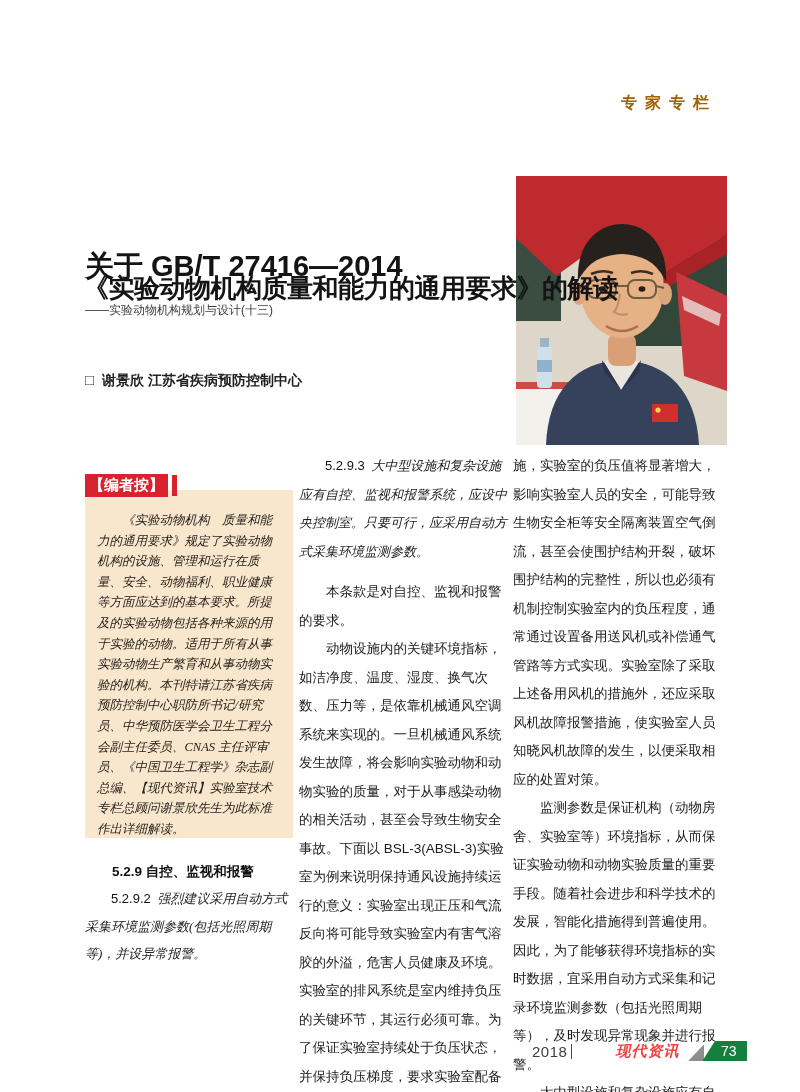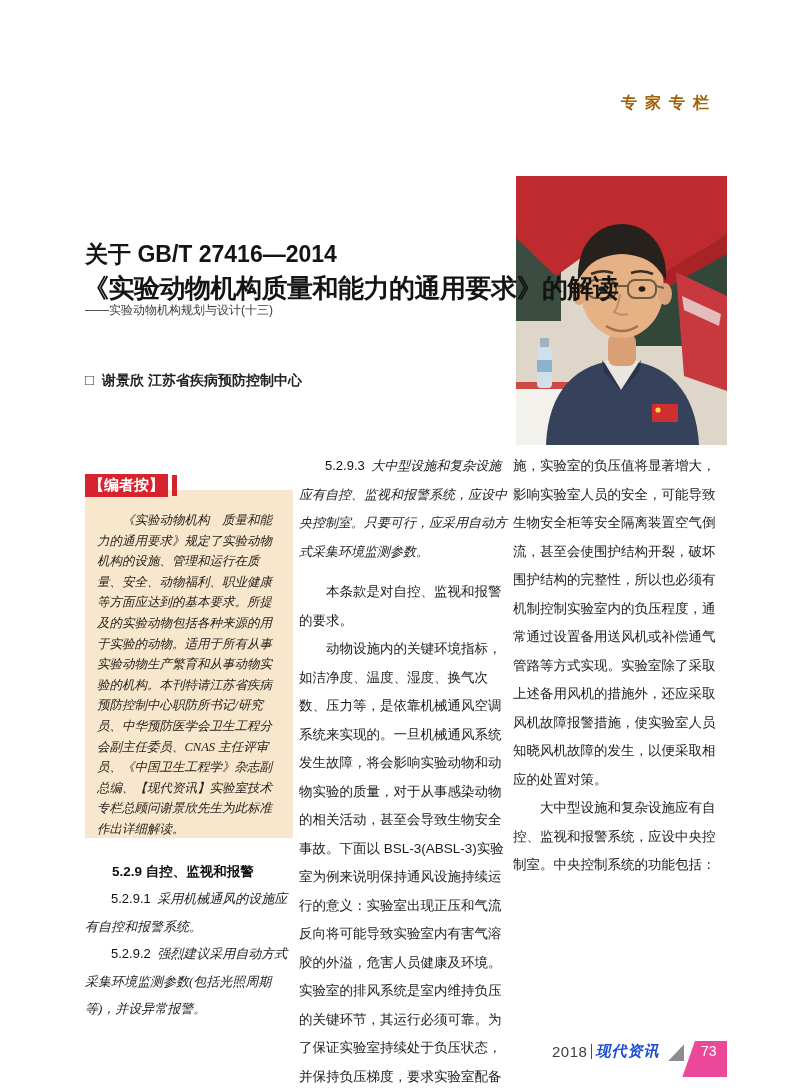--- a/index.html
+++ b/index.html
@@ -16,21 +16,21 @@
     font-family:"Liberation Serif", serif; font-weight:bold;
     font-size:14px; line-height:22px; padding-left:7px;
   }
   .banner-zh {
     position:absolute; left:621px; top:93px; color:#a16207;
     font-size:16px; font-weight:bold; letter-spacing:8px;
   }
   
   .photo { position:absolute; left:516px; top:176px; width:211px; height:269px; overflow:hidden; }
   
-  .title1 { position:absolute; left:85px; top:239px; font-size:23px; font-weight:bold; color:#141414; }
+  .title1 { position:absolute; left:85px; top:247px; font-size:29px; font-weight:bold; color:#141414; }
   .title2 { position:absolute; left:83px; top:271px; font-size:26px; font-weight:bold; color:#141414; letter-spacing:-0.5px; }
   .subtitle { position:absolute; left:85px; top:302px; font-size:12px; color:#3d3d3d; }
   .author-line { position:absolute; left:85px; top:371px; font-size:14px; font-weight:bold; color:#222; }
   .author-line .marker { font-weight:normal; margin-right:8px; font-size:15px; color:#333; }
   
   .editor { position:absolute; left:85px; top:462px; width:208px;margin-top:12px; }
   .editor-label {
     position:relative; z-index:2; display:inline-block; background:#d7232e; color:#fff;
     font-size:15px; font-weight:bold; padding:2px 4px 3px; line-height:18px;
   }
@@ -51,28 +51,28 @@
   .clause .clause-num { font-style:normal; font-family:"Liberation Sans", sans-serif; color:#111; }
   
   .col { position:absolute; top:452px; width:209px; font-size:13.5px; line-height:28.5px; color:#1c1c1c; }
   .col-middle { left:299px; }
   .col-right { left:513px; }
   .col p { text-indent:2em; }
   .col p.noindent { text-indent:0; }
   .col .clause { line-height:28.5px; font-size:13px; }
   .gap-above { margin-top:12px; }
   
-  .footer { position:absolute; left:552px; top:1040px; height:22px; display:flex; align-items:center; }
+  .footer { position:absolute; left:532px; top:1040px; height:22px; display:flex; align-items:center; }
   .f-year { font-size:15px; color:#3f3f3f; letter-spacing:0.5px; }
   .f-sep { width:1px; height:15px; background:#4a4a4a; margin:0 3px 0 4px; }
-  .f-mag { font-family:"Liberation Serif", serif; font-style:italic; font-weight:bold; color:#1d4ed8; font-size:15px; letter-spacing:1px; }
+  .f-mag { font-family:"Liberation Serif", serif; font-style:italic; font-weight:bold; color:#ef4444; font-size:15px; letter-spacing:1px;margin-left:40px; }
   .f-pg { position:relative; margin-left:8px; width:60px; height:20px; }
   .f-pg-sliver { position:absolute; left:0; top:3px; width:17px; height:17px; background:#8d8d90; clip-path:polygon(100% 0, 100% 100%, 5% 100%); }
   .f-pg-box {
-    position:absolute; left:15px; top:0; width:45px; height:36px; background:#ec4899;
+    position:absolute; left:15px; top:0; width:45px; height:20px; background:#15803d;
     clip-path:polygon(28% 0, 100% 0, 100% 100%, 0 100%);
     color:#fff; font-size:14px; line-height:20px; text-align:center; padding-left:8px;
   }
 </style>
 </head>
 <body>
 
 <div class="page">
 
   <div class="banner-zh">专家专栏</div>
@@ -136,32 +136,32 @@
 
   <div class="editor">
     <span class="editor-label">【编者按】</span><span class="editor-bar"></span>
     <div class="editor-box">
       <span>《实验动物机构　质量和能力的通用要求》规定了实验动物机构的设施、管理和运行在质量、安全、动物福利、职业健康等方面应达到的基本要求。所提及的实验动物包括各种来源的用于实验的动物。适用于所有从事实验动物生产繁育和从事动物实验的机构。本刊特请江苏省疾病预防控制中心职防所书记/研究员、中华预防医学会卫生工程分会副主任委员、CNAS 主任评审员、《中国卫生工程学》杂志副总编、【现代资讯】实验室技术专栏总顾问谢景欣先生为此标准作出详细解读。</span>
     </div>
   </div>
 
   <div class="left-text">
     <div class="col-heading">5.2.9 自控、监视和报警</div>
-    <p class="clause"><span class="clause-num">5.2.9.1</span>&nbsp;&nbsp;<span>采用机械通风的设施应有自控和报警系统。</span></p>
     <p class="clause"><span class="clause-num">5.2.9.2</span>&nbsp;&nbsp;<span>强烈建议采用自动方式采集环境监测参数(包括光照周期等)，并设异常报警。</span></p>
   </div>
 
   <div class="col col-middle">
     <p class="clause"><span class="clause-num">5.2.9.3</span>&nbsp;&nbsp;<span>大中型设施和复杂设施应有自控、监视和报警系统，应设中央控制室。只要可行，应采用自动方式采集环境监测参数。</span></p>
     <p class="gap-above">本条款是对自控、监视和报警的要求。</p>
     <p>动物设施内的关键环境指标，如洁净度、温度、湿度、换气次数、压力等，是依靠机械通风空调系统来实现的。一旦机械通风系统发生故障，将会影响实验动物和动物实验的质量，对于从事感染动物的相关活动，甚至会导致生物安全事故。下面以 BSL-3(ABSL-3)实验室为例来说明保持通风设施持续运行的意义：实验室出现正压和气流反向将可能导致实验室内有害气溶胶的外溢，危害人员健康及环境。实验室的排风系统是室内维持负压的关键环节，其运行必须可靠。为了保证实验室持续处于负压状态，并保持负压梯度，要求实验室配备备用排风机，当在用风机出现故障时，备用风机应自动启动，维持实验室负压和定向气流。当送风系统出现故障时，如无避免实验室负压值过大的措</p>
   </div>
 
   <div class="col col-right">
     <p class="noindent">施，实验室的负压值将显著增大，影响实验室人员的安全，可能导致生物安全柜等安全隔离装置空气倒流，甚至会使围护结构开裂，破坏围护结构的完整性，所以也必须有机制控制实验室内的负压程度，通常通过设置备用送风机或补偿通气管路等方式实现。实验室除了采取上述备用风机的措施外，还应采取风机故障报警措施，使实验室人员知晓风机故障的发生，以便采取相应的处置对策。</p>
+    <p>监测参数是保证机构（动物房舍、实验室等）环境指标，从而保证实验动物和动物实验质量的重要手段。随着社会进步和科学技术的发展，智能化措施得到普遍使用。因此，为了能够获得环境指标的实时数据，宜采用自动方式采集和记录环境监测参数（包括光照周期等），及时发现异常现象并进行报警。</p>
     <p>大中型设施和复杂设施应有自控、监视和报警系统，应设中央控制室。中央控制系统的功能包括：</p>
 
   </div>
 
   <div class="footer">
     <span class="f-year">2018</span>
     <span class="f-sep"></span>
     <span class="f-mag">现代资讯</span>
     <span class="f-pg">
       <span class="f-pg-sliver"></span>

